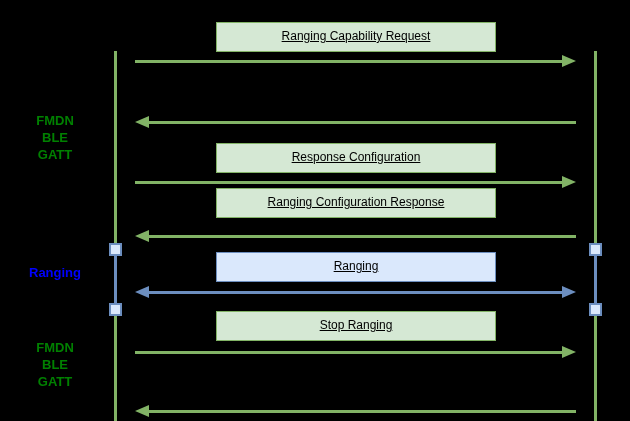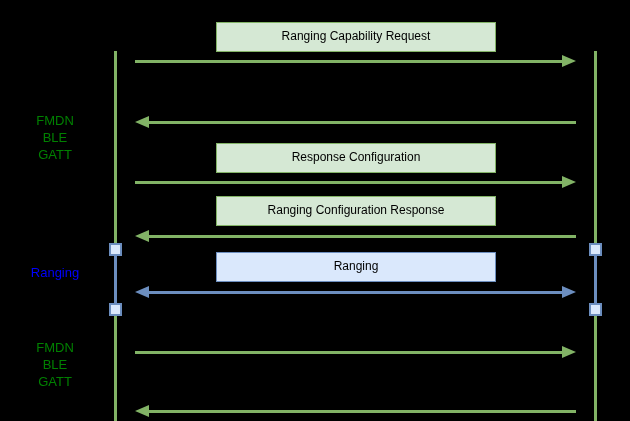--- a/index.html
+++ b/index.html
@@ -10,21 +10,21 @@
   
   .lifeline-seg{position:absolute;width:3px;}
   .ll-green{background:#82b366;}
   .ll-blue{background:#6c8ebf;}
   .endpoint{
     position:absolute;width:9px;height:9px;background:#dae8fc;border:2px solid #6c8ebf;
   }
   
   .msg-box{
     position:absolute;left:216px;width:280px;height:30px;box-sizing:border-box;
-    text-align:center;line-height:27px;font-size:12px;color:#000000;
+    text-align:center;line-height:27px;font-size:12px;color:#000000;text-decoration:underline;
   }
   .msg-box.green{background:#d5e8d4;border:1.5px solid #82b366;}
   .msg-box.blue{background:#dae8fc;border:1.5px solid #6c8ebf;}
   
   .arrow{position:absolute;left:135px;width:441px;height:13px;}
   .arrow .shaft{position:absolute;top:5px;left:0;right:0;height:3px;}
   .arrow.green .shaft{background:#82b366;}
   .arrow.blue .shaft{background:#6c8ebf;}
   .arrow .head{position:absolute;top:0;width:0;height:0;
     border-top:6.5px solid transparent;border-bottom:6.5px solid transparent;}
@@ -33,21 +33,21 @@
   .arrow.green .head-right{border-left-color:#82b366;}
   .arrow.green .head-left{border-right-color:#82b366;}
   .arrow.blue .head-right{border-left-color:#6c8ebf;}
   .arrow.blue .head-left{border-right-color:#6c8ebf;}
   .arrow.dir-right .shaft{right:11px;}
   .arrow.dir-left .shaft{left:11px;}
   .arrow.dir-both .shaft{left:11px;right:11px;}
   
   .phase-label{
     position:absolute;left:0;width:110px;text-align:center;
-    font-size:13px;font-weight:normal;line-height:17px;
+    font-size:13px;font-weight:bold;line-height:17px;
   }
   .phase-label.green{color:#008000;}
   .phase-label.blue{color:#0000ff;line-height:15px;}
 </style>
 </head>
 <body>
 
 <div class="stage">
 
   <div class="lifeline-seg ll-green" style="left:114px;top:51px;height:193px"></div>
@@ -90,37 +90,40 @@
   </div>
 
   <div class="msg-box green" style="top:143px">
     <span>Response Configuration</span>
   </div>
   <div class="arrow green dir-right" style="top:176px">
     <i class="shaft"></i>
     <i class="head head-right"></i>
   </div>
 
-  <div class="msg-box green" style="top:196px">
+  <div class="msg-box green" style="top:188px">
     <span>Ranging Configuration Response</span>
   </div>
   <div class="arrow green dir-left" style="top:230px">
     <i class="head head-left"></i>
     <i class="shaft"></i>
   </div>
 
   <div class="msg-box blue" style="top:252px">
     <span>Ranging</span>
   </div>
   <div class="arrow blue dir-both" style="top:286px">
     <i class="head head-left"></i>
     <i class="shaft"></i>
     <i class="head head-right"></i>
   </div>
 
+  <div class="msg-box green" style="top:311px">
+    <span>Stop Ranging</span>
+  </div>
   <div class="arrow green dir-right" style="top:346px">
     <i class="shaft"></i>
     <i class="head head-right"></i>
   </div>
 
   <div class="arrow green dir-left" style="top:405px">
     <i class="head head-left"></i>
     <i class="shaft"></i>
   </div>
 

